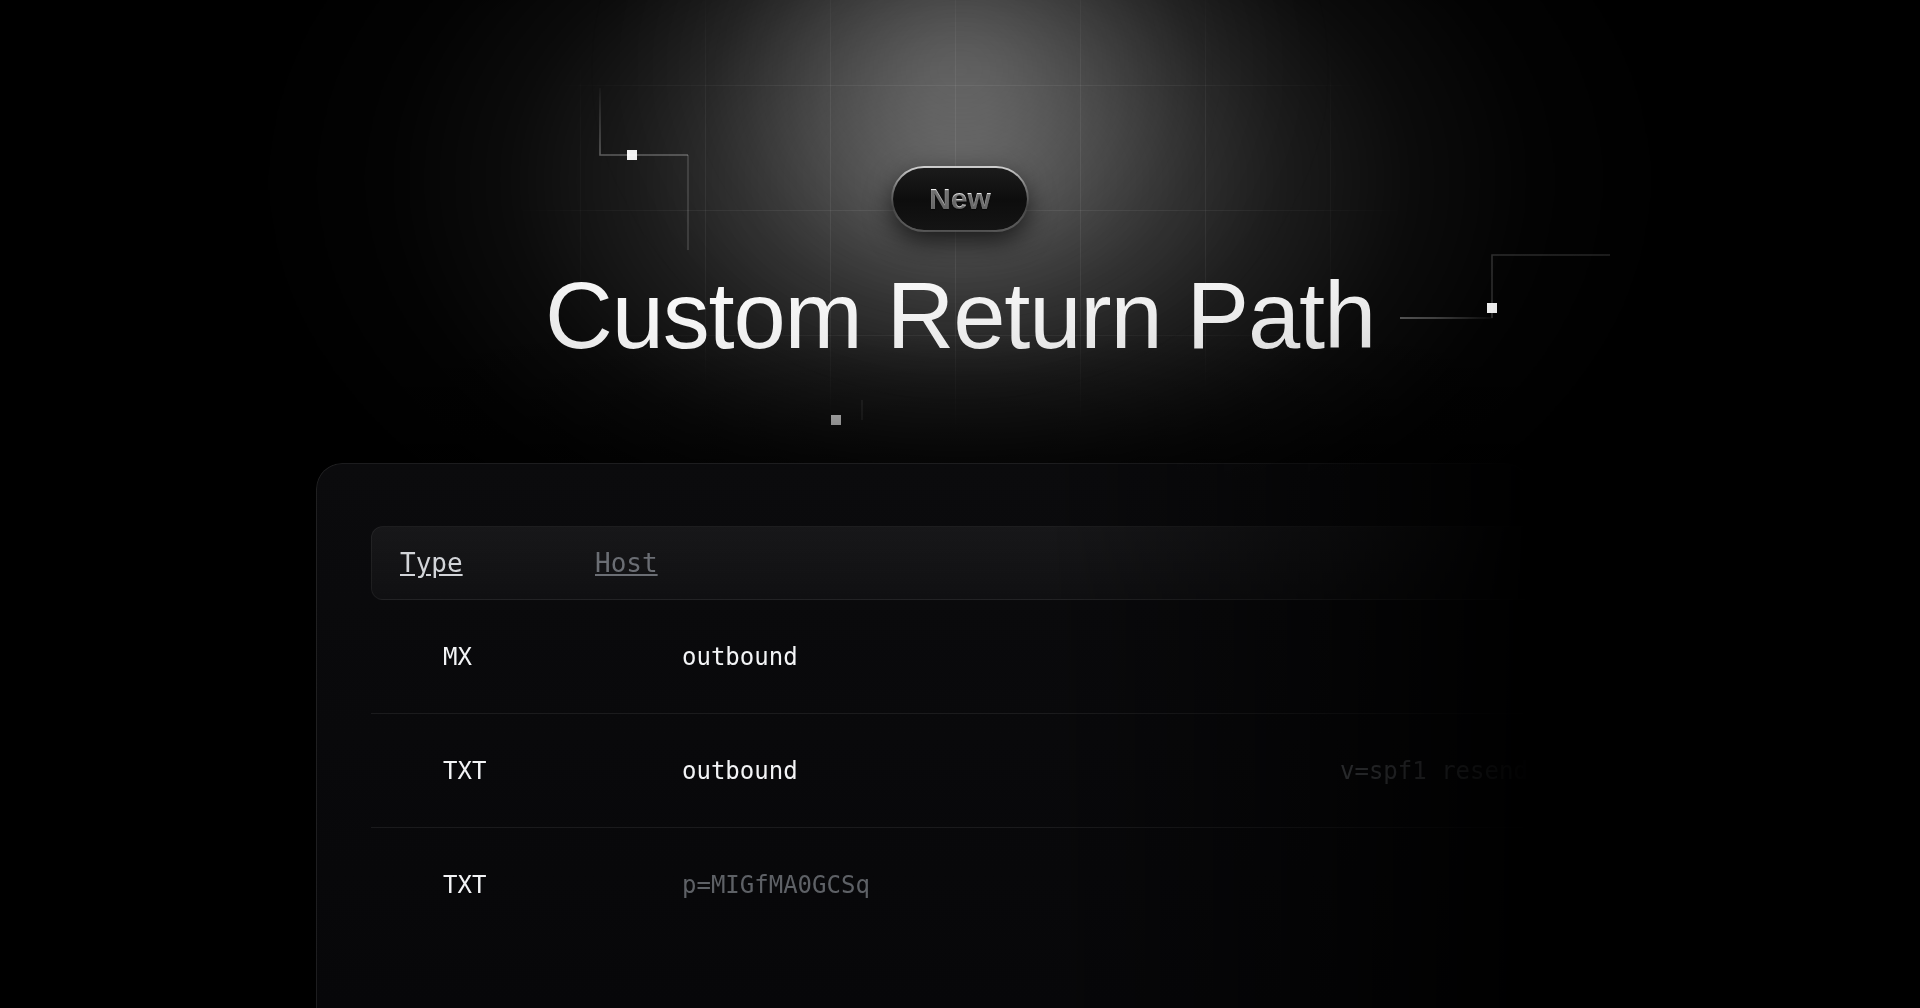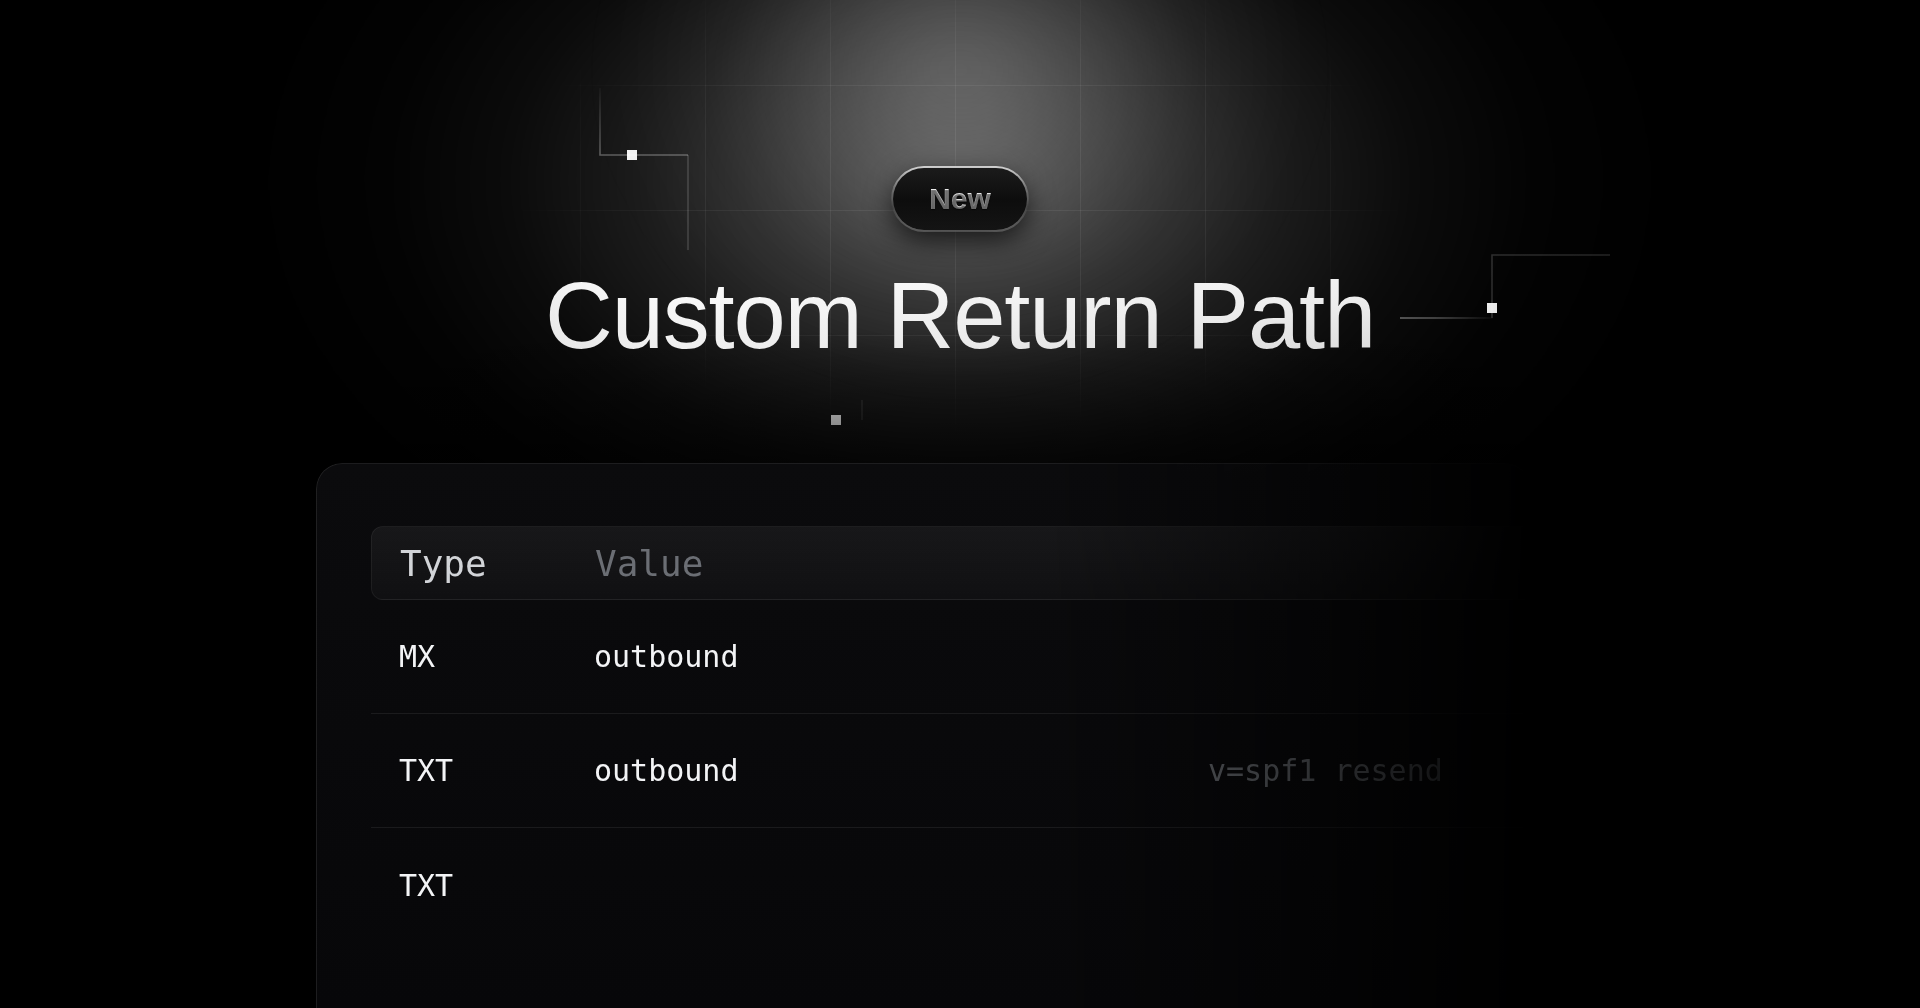--- a/index.html
+++ b/index.html
@@ -182,28 +182,30 @@
     padding-left:28px;
     border-bottom:1px solid rgba(255,255,255,.075);
   }
   .trow:last-child { border-bottom:none; }
 
   .col-type  { width:195px; flex:0 0 195px; }
   .col-host  { width:614px; flex:0 0 614px; }
   .col-value { flex:1 1 auto; white-space:nowrap; overflow:hidden; }
 
   .th {
-    font-size:36px; font-weight:400;
+    font-size:26px; font-weight:400;
     color:#d2d4d8;
+    text-decoration:underline;
   }
   .th.col-value { color:#6b6e74; }
 
   .td {
-    font-size:30px; font-weight:400;
+    font-size:24px; font-weight:400;
     color:#f3f4f6;
+    margin-left:44px;
   }
   .td.col-value {
     color:#5e6166;
     -webkit-mask-image:linear-gradient(to right, #000 0%, #000 38%, rgba(0,0,0,.45) 74%, rgba(0,0,0,0) 100%);
     mask-image:linear-gradient(to right, #000 0%, #000 38%, rgba(0,0,0,.45) 74%, rgba(0,0,0,0) 100%);
   }
 </style>
 </head>
 <body>
 
@@ -267,34 +269,35 @@
   </div>
 
   <h1 class="headline">Custom Return Path</h1>
   <div class="headline-shade" aria-hidden="true">Custom Return Path</div>
 
   <div class="card">
     <div class="table">
 
       <div class="thead">
         <div class="th col-type">Type</div>
-        <div class="th col-value">Value</div>
+        <div class="th col-value">Host</div>
       </div>
 
       <div class="trow">
         <div class="td col-type">MX</div>
         <div class="td col-host">outbound</div>
       </div>
 
       <div class="trow">
         <div class="td col-type">TXT</div>
         <div class="td col-host">outbound</div>
         <div class="td col-value">v=spf1 resend</div>
       </div>
 
       <div class="trow">
         <div class="td col-type">TXT</div>
+        <div class="td col-value">p=MIGfMA0GCSq</div>
       </div>
 
     </div>
   </div>
 
 </div>
 
 </body></html>

